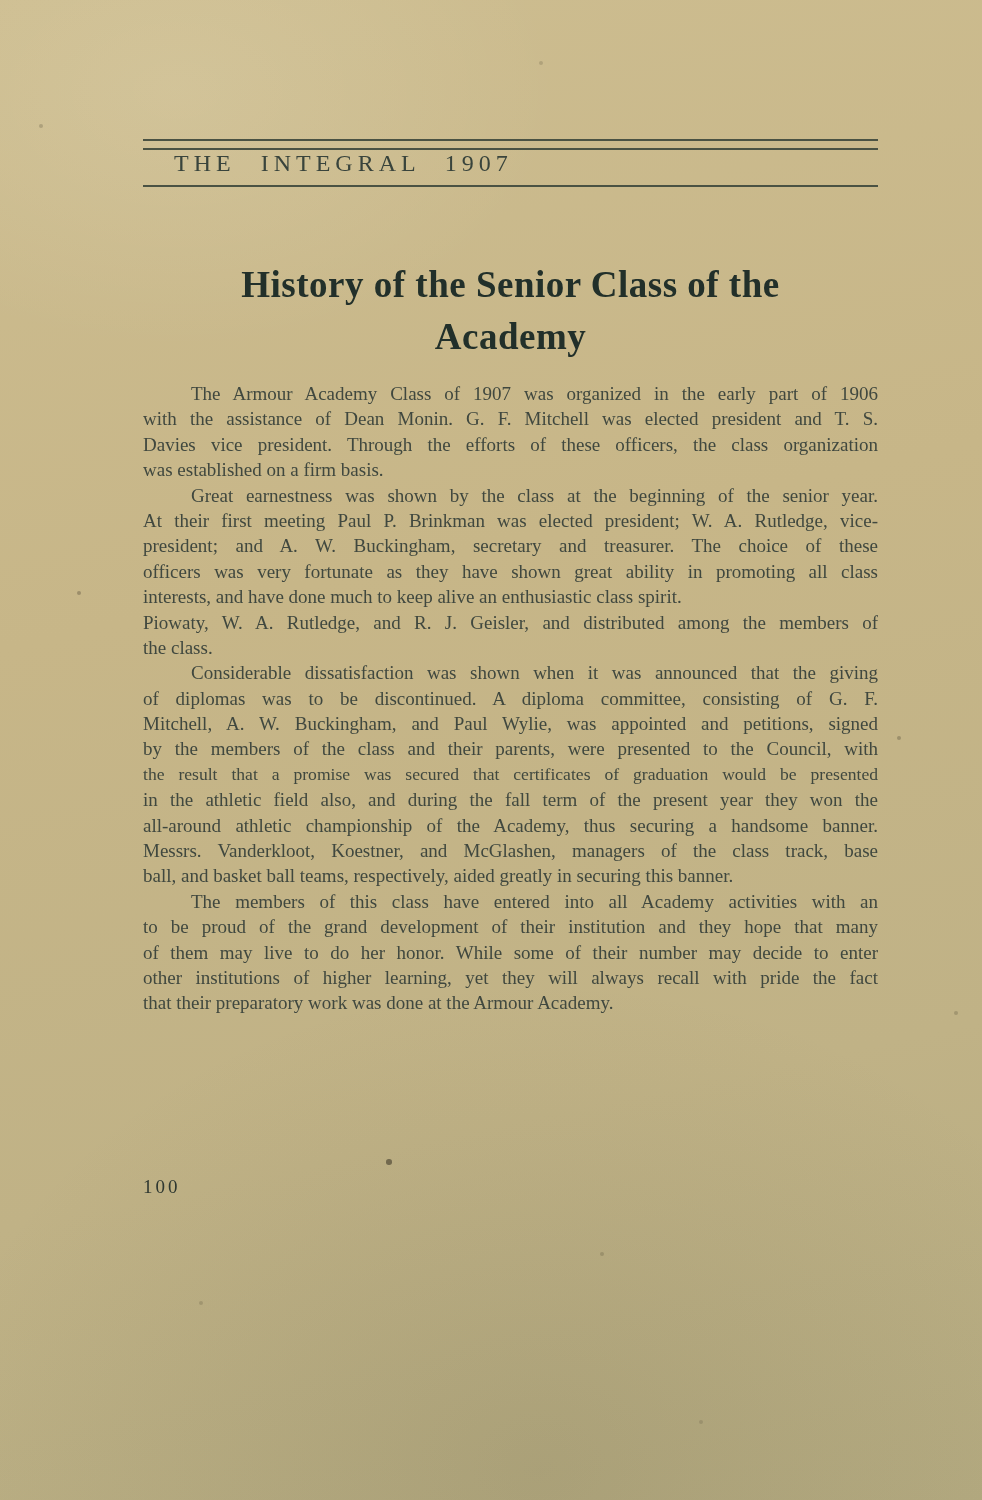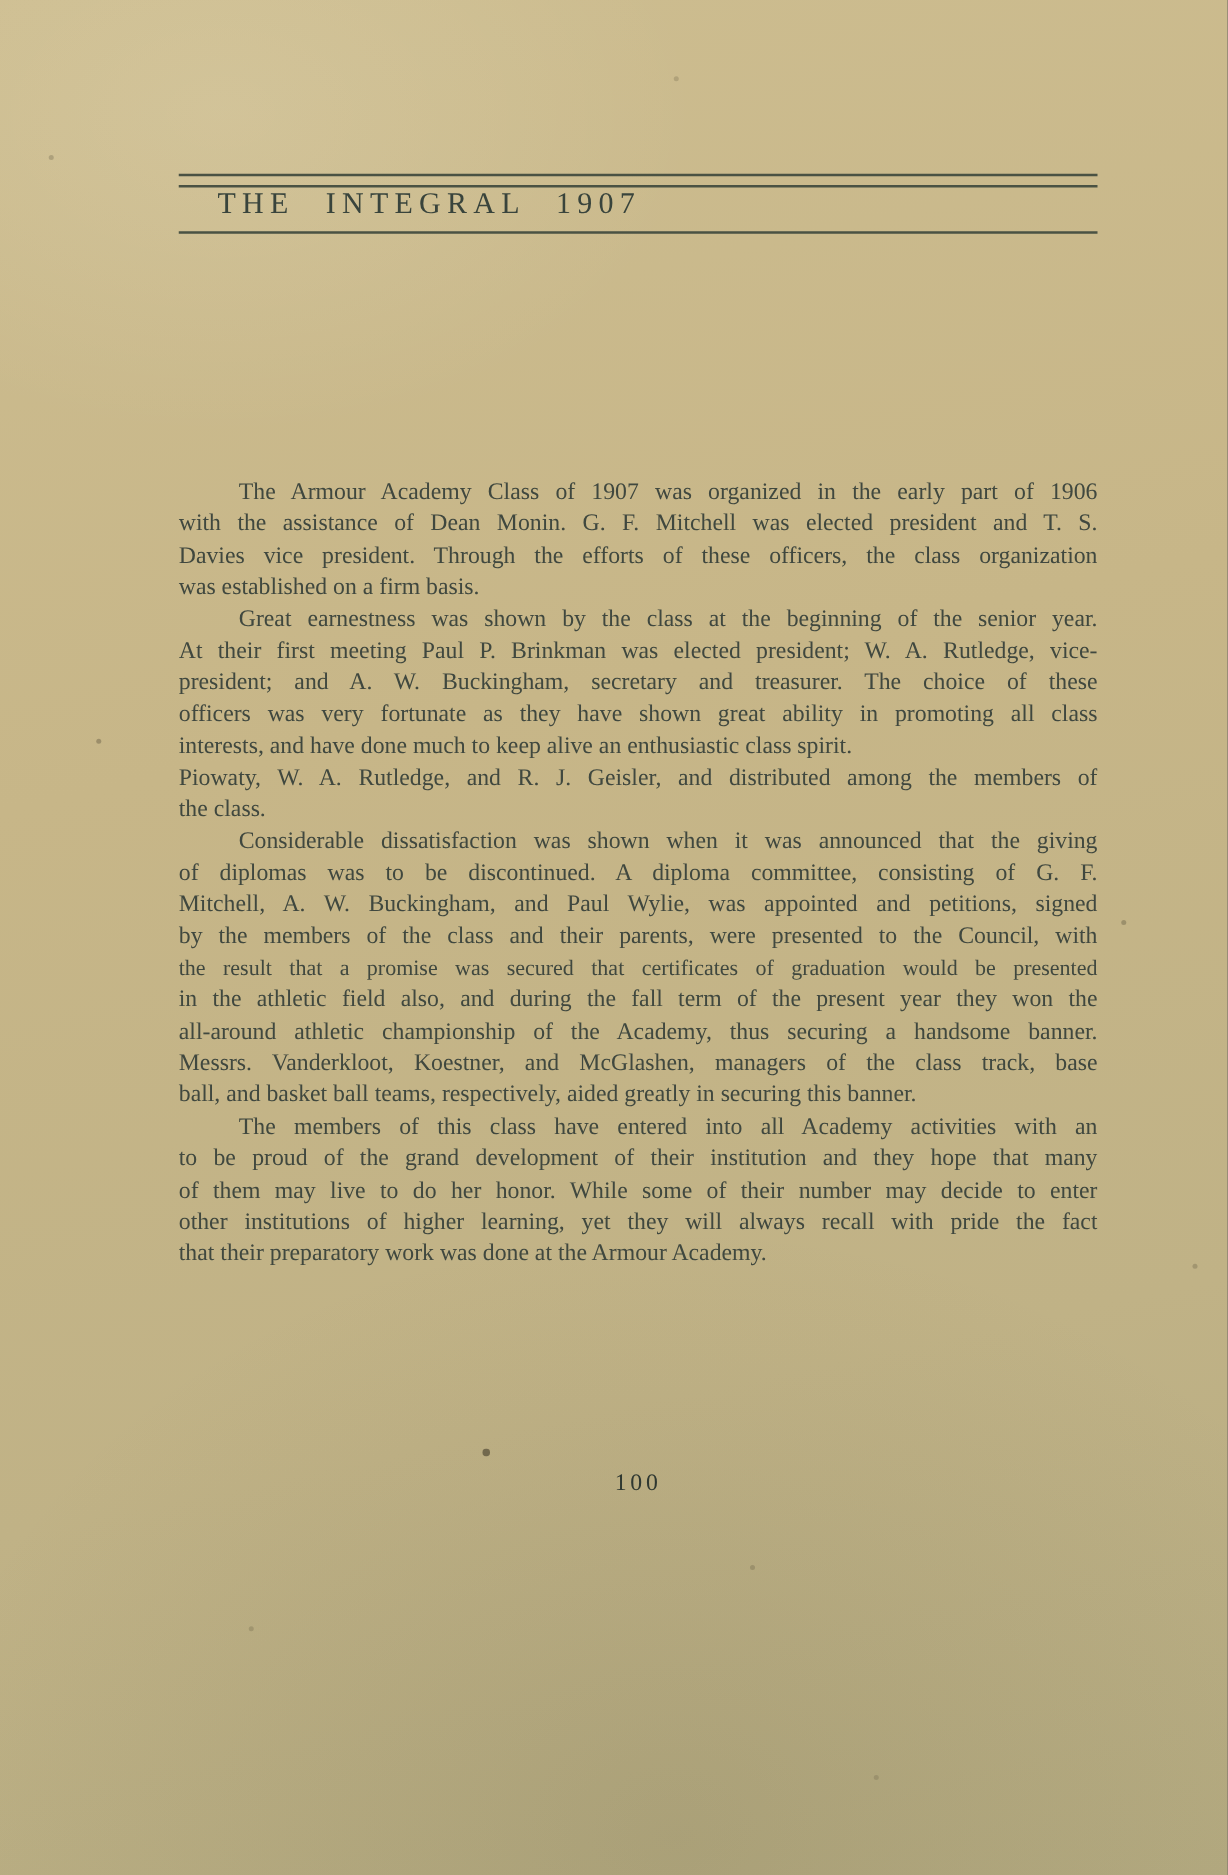--- a/index.html
+++ b/index.html
@@ -50,21 +50,21 @@
     text-align-last: justify;
     white-space: nowrap;
     overflow: hidden;
     height: 25.4px;
   }
   .line.first { text-indent: 48px; }
   .line.last { text-align-last: left; white-space: normal; }
   .line.condensed { font-size: 17.6px; }
   .page-number {
     position: absolute; left: 143px; top: 1176px; width: 735px;
-    text-align: center; color: #2f3831;
+    text-align: left; color: #2f3831;
     font-size: 19px; letter-spacing: 3px;
   }
   .specks {
     position: absolute; left: 0; top: 0; width: 2px; height: 2px;
     border-radius: 50%;
     box-shadow:
       388px 1161px 0 2px rgba(55,50,35,0.55),
       78px 592px 0 1px rgba(55,50,35,0.30),
       898px 737px 0 1px rgba(55,50,35,0.28),
       40px 125px 0 1px rgba(55,50,35,0.22),
@@ -77,20 +77,24 @@
 </style>
 </head>
 <body>
 
 <div class="page">
 
   <div class="rule-double"></div>
   <div class="masthead-text">THE INTEGRAL 1907</div>
   <div class="rule-single"></div>
 
+  <div class="doc-title">
+    <div>History of the Senior Class of the</div>
+    <div>Academy</div>
+  </div>
 
   <div class="body-text">
 
     <div>
       <div class="line first">The Armour Academy Class of 1907 was organized in the early part of 1906</div>
       <div class="line">with the assistance of Dean Monin.  G. F. Mitchell was elected president and T. S.</div>
       <div class="line">Davies vice president.  Through the efforts of these officers, the class organization</div>
       <div class="line last">was established on a firm basis.</div>
     </div>
 

